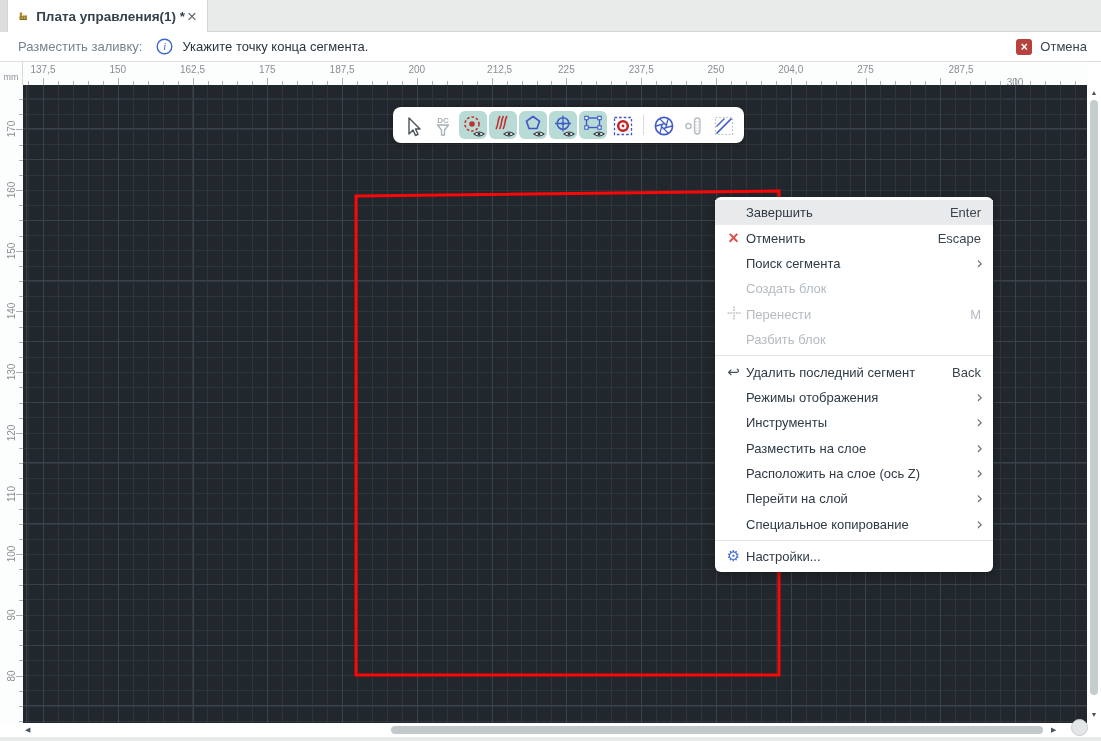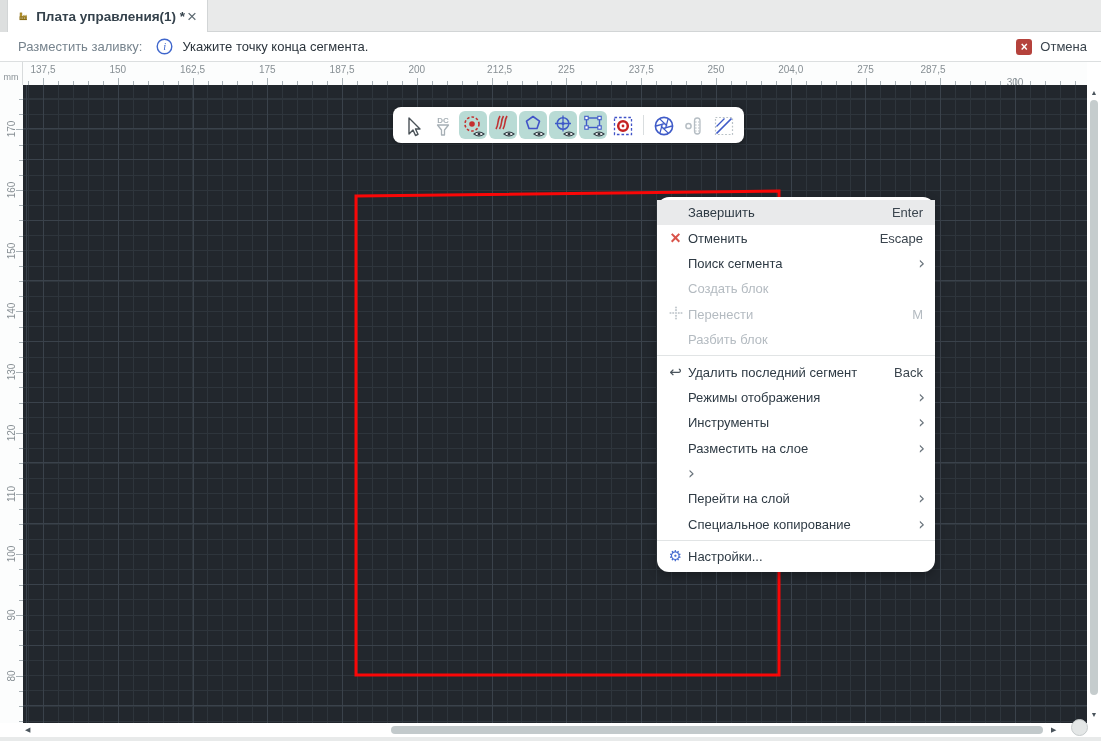--- a/index.html
+++ b/index.html
@@ -51,21 +51,21 @@
   .poly-svg { position: absolute; left: 0; top: 0; }
 
   
   .float-toolbar { position: absolute; left: 370px; top: 22px; height: 36px; background: #ffffff; border-radius: 8px;
                    box-shadow: 0 1px 5px rgba(0,0,0,0.35); display: flex; align-items: center; padding: 0 5px; }
   .tbtn { width: 28px; height: 28px; border-radius: 6px; display: flex; align-items: flex-end; justify-content: center; margin: 0 1px; }
   .tbtn.active { background: #b9dbd5; }
   .tsep { width: 1px; height: 20px; background: #d9dddf; margin: 0 5px; }
 
   
-  .context-menu { position: absolute; left: 634px; top: 112px; width: 278px; background: #ffffff; border-radius: 12px;
+  .context-menu { position: absolute; left: 692px; top: 112px; width: 278px; background: #ffffff; border-radius: 6px;
                   box-shadow: 0 3px 10px rgba(0,0,0,0.28); padding: 3px 0; z-index: 5; }
   .menu-row { height: 25.4px; display: flex; align-items: center; padding-left: 6px; font-size: 13px; color: #2e3a44; }
   .menu-row.highlighted { background: #e9eaeb; }
   .menu-row.disabled { color: #b4bbc1; }
   .mi-icon { width: 25px; flex: 0 0 25px; text-align: center; line-height: 1; }
   .mi-label { flex: 1; white-space: nowrap; }
   .mi-right { margin-right: 12px; font-size: 13px; color: #3b454e; }
   .menu-row.disabled .mi-right { color: #b4bbc1; }
   .mi-chevron { margin-right: 10px; font-size: 17px; color: #6c767e; line-height: 1; font-family: "DejaVu Sans",sans-serif; }
   .menu-sep { height: 1px; background: #e1e4e5; margin: 3px 0; }
@@ -198,21 +198,21 @@
       <div class="rlabel" style="left: 169.5px;">162,5</div>
       <div class="rlabel" style="left: 244.3px;">175</div>
       <div class="rlabel" style="left: 319.1px;">187,5</div>
       <div class="rlabel" style="left: 393.8px;">200</div>
       <div class="rlabel" style="left: 468.6px; margin-left: 8px;">212,5</div>
       <div class="rlabel" style="left: 543.4px;">225</div>
       <div class="rlabel" style="left: 618.2px;">237,5</div>
       <div class="rlabel" style="left: 692.9px;">250</div>
       <div class="rlabel" style="left: 767.7px;">204,0</div>
       <div class="rlabel" style="left: 842.5px; text-align: center;">275</div>
-      <div class="rlabel" style="left: 910px;">287,5</div>
+      <div class="rlabel" style="left: 938px;">287,5</div>
       <div class="rlabel" style="left: 992px; margin-top: 13px;">300</div>
     </div>
   <div class="ruler-v" id="ruler-v">
       <div class="tick" style="top: 13.9px; width: 4px;"></div>
       <div class="tick" style="top: 29.1px; width: 4px;"></div>
       <div class="tick" style="top: 44.3px; width: 7px;"></div>
       <div class="tick" style="top: 59.5px; width: 4px;"></div>
       <div class="tick" style="top: 74.6px; width: 4px;"></div>
       <div class="tick" style="top: 89.8px; width: 4px;"></div>
       <div class="tick" style="top: 105px; width: 7px;"></div>
@@ -412,20 +412,21 @@
           <span class="mi-label">Инструменты</span>
           <span class="mi-chevron">›</span>
         </div>
         <div class="menu-row">
           <span class="mi-icon"></span>
           <span class="mi-label">Разместить на слое</span>
           <span class="mi-chevron">›</span>
         </div>
         <div class="menu-row">
           <span class="mi-icon"></span>
+          <span class="mi-label">Расположить на слое (ось Z)</span>
           <span class="mi-chevron">›</span>
         </div>
         <div class="menu-row">
           <span class="mi-icon"></span>
           <span class="mi-label">Перейти на слой</span>
           <span class="mi-chevron">›</span>
         </div>
         <div class="menu-row">
           <span class="mi-icon"></span>
           <span class="mi-label">Специальное копирование</span>

